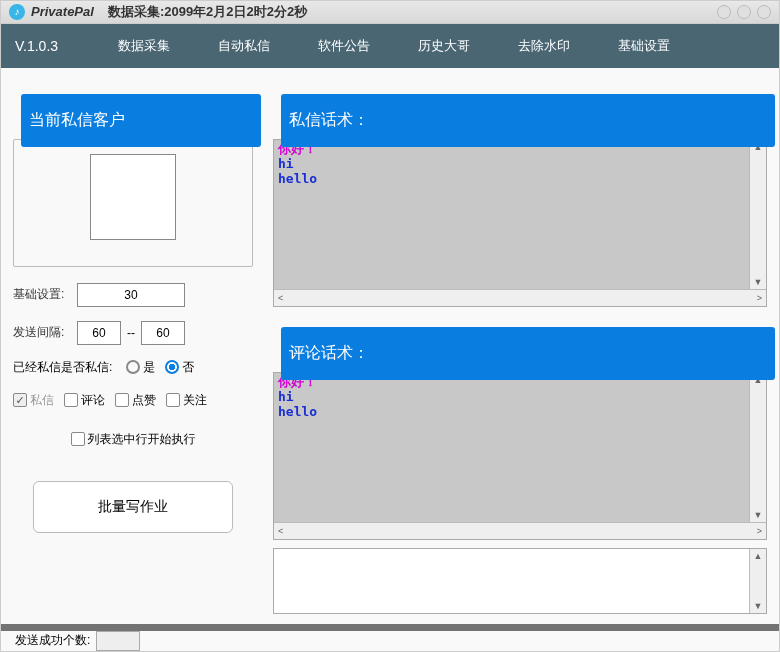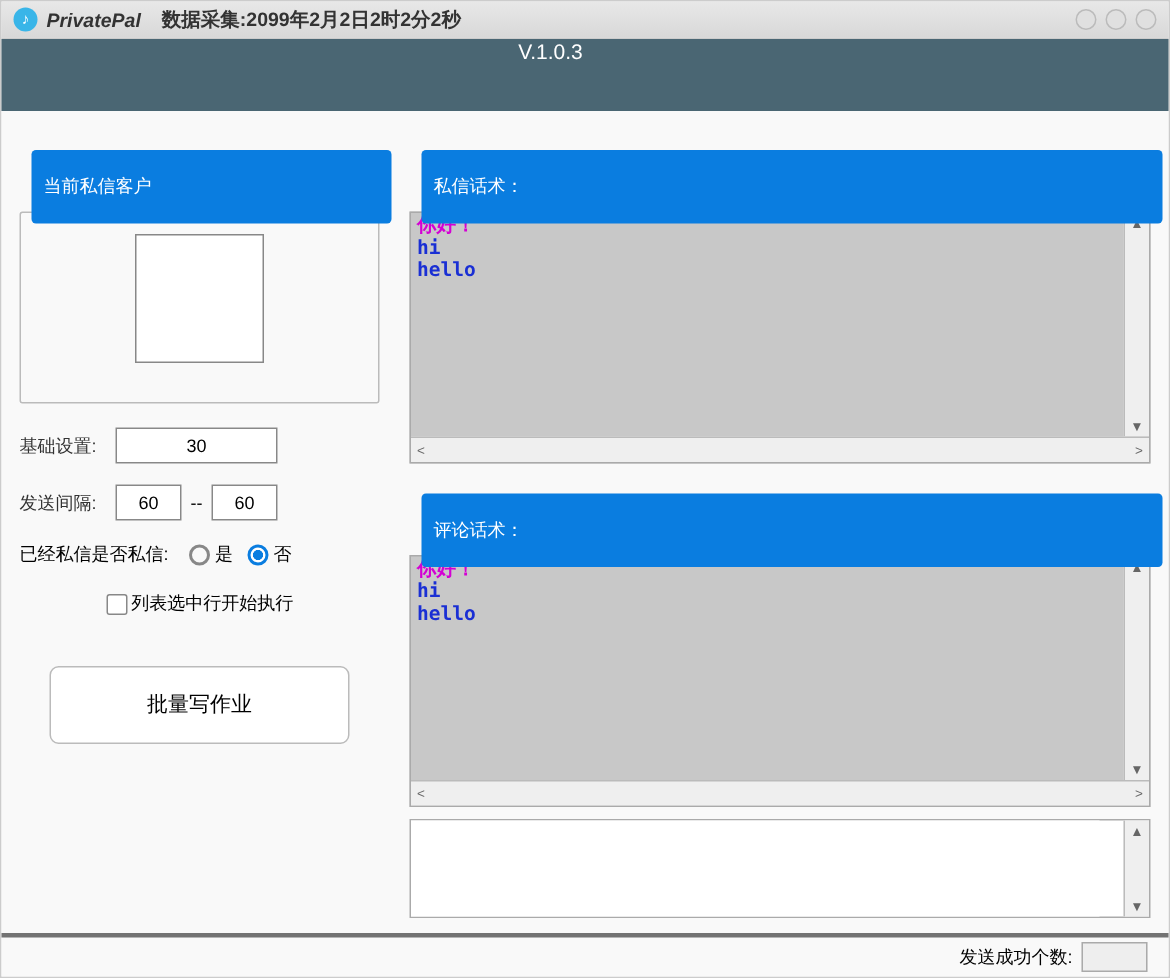--- a/index.html
+++ b/index.html
@@ -7,31 +7,31 @@
 
 .window { width: 780px; height: 652px; background: #f9f9f9; border: 1px solid #ccc; display: flex; flex-direction: column; }
 
 .titlebar { height: 26px; background: linear-gradient(#e8e8e8, #d8d8d8); border-bottom: 1px solid #ccc; display: flex; align-items: center; padding: 0 8px; }
 .titlebar .appicon { width: 16px; height: 16px; border-radius: 50%; background: #39b5e8; margin-right: 6px; display: flex; align-items: center; justify-content: center; color: #fff; font-size: 10px; font-weight: bold; }
 .titlebar .title { font-weight: bold; font-size: 13px; color: #333; font-style: italic; }
 .titlebar .subtitle { margin-left: 14px; font-weight: bold; font-size: 13px; color: #333; }
 .titlebar .winbtns { margin-left: auto; display: flex; gap: 6px; }
 .titlebar .winbtn { width: 14px; height: 14px; border-radius: 50%; background: #e0e0e0; border: 1px solid #bbb; cursor: pointer; }
 
-.headerbar { height: 50px; background: #4a6673; display: flex; align-items: center; color: #fff; padding-left: 14px; flex-direction: column; }
+.headerbar { height: 50px; background: #4a6673; display: flex; align-items: center; color: #fff; padding-left: 14px; }
 .version { font-size: 14px; margin-right: 60px; }
 .nav { display: flex; gap: 48px; }
 .nav-item { font-size: 13px; cursor: pointer; }
 
 .content { flex: 1; display: flex; padding: 18px 12px 10px 12px; gap: 20px; background: #f9f9f9; }
 
 .leftcol { width: 240px; display: flex; flex-direction: column; }
 .rightcol { flex: 1; display: flex; flex-direction: column; }
 
-.grouplabel { display: inline-block; background: #0a7de0; color: #fff; font-size: 12px; padding: 16px 8px; border-radius: 3px; position: relative; top: 8px; left: 8px; z-index: 2; }
+.grouplabel { display: inline-block; background: #0a7de0; color: #fff; font-size: 16px; padding: 16px 8px; border-radius: 3px; position: relative; top: 8px; left: 8px; z-index: 2; }
 
 .fieldset { border: 1px solid #bbb; border-radius: 2px; padding: 14px 10px 12px 10px; position: relative; }
 
 .avatarbox { width: 86px; height: 86px; border: 1px solid #888; margin: 0 auto 14px auto; background: #fff; }
 
 .formrow { display: flex; align-items: center; margin-bottom: 14px; }
 .formrow label { width: 64px; color: #333; }
 .numbox { width: 70px; height: 24px; border: 1px solid #888; text-align: center; font-size: 12px; }
 .sep { margin: 0 6px; }
 
@@ -56,41 +56,49 @@
 .ta-body .l2 { color: #1a2fd4; font-weight: bold; }
 .ta-body .l3 { color: #1a2fd4; font-weight: bold; }
 .vscroll { width: 17px; background: #efefef; border-left: 1px solid #bbb; display: flex; flex-direction: column; justify-content: space-between; align-items: center; font-size: 9px; color: #666; padding: 2px 0; cursor: pointer; }
 .hscroll { height: 17px; background: #efefef; border-top: 1px solid #bbb; display: flex; justify-content: space-between; align-items: center; font-size: 9px; color: #666; padding: 0 4px; cursor: pointer; }
 .ta-row { display: flex; flex: 1; gap: 16px; }
 
 .ta1 { height: 168px; }
 .ta2 { height: 168px; }
 .ta3 { height: 66px; margin-top: 8px; }
 
-.footer { height: 30px; display: flex; align-items: center; justify-content: flex-end; padding: 0 14px; background: #f9f9f9; border-top: 3px solid #737373; }
+.footer { height: 30px; display: flex; align-items: center; padding: 0 14px; background: #f9f9f9; border-top: 7px solid #737373; }
 .footer .numbox2 { width: 44px; height: 20px; border: 1px solid #aaa; background: #eee; margin-left: 6px; }
 </style>
 </head>
 <body>
 
 <div class="window">
 
   <div class="titlebar">
     <div class="appicon">♪</div>
     <div class="title">PrivatePal</div>
     <div class="subtitle">数据采集:2099年2月2日2时2分2秒</div>
     <div class="winbtns">
       <div class="winbtn"></div>
       <div class="winbtn"></div>
       <div class="winbtn"></div>
     </div>
   </div>
 
   <div class="headerbar">
     <div class="version">V.1.0.3</div>
+    <div class="nav">
+      <div class="nav-item">数据采集</div>
+      <div class="nav-item">自动私信</div>
+      <div class="nav-item">软件公告</div>
+      <div class="nav-item">历史大哥</div>
+      <div class="nav-item">去除水印</div>
+      <div class="nav-item">基础设置</div>
+    </div>
   </div>
 
   <div class="content">
 
     <div class="leftcol">
       <span class="grouplabel">当前私信客户</span>
       <div class="fieldset">
         <div class="avatarbox"></div>
       </div>
 
@@ -113,20 +121,38 @@
         <span class="radio">
             <span class="radio-dot"></span>
             <span>是</span>
           </span>
         <span class="radio checked">
             <span class="radio-dot"></span>
             <span>否</span>
           </span>
       </div>
 
+      <div class="checkgroup">
+        <span class="check checked disabled">
+            <span class="checkbox"></span>
+            <span>私信</span>
+          </span>
+        <span class="check">
+            <span class="checkbox"></span>
+            <span>评论</span>
+          </span>
+        <span class="check">
+            <span class="checkbox"></span>
+            <span>点赞</span>
+          </span>
+        <span class="check">
+            <span class="checkbox"></span>
+            <span>关注</span>
+          </span>
+      </div>
 
       <div style="display:flex;align-items:center;justify-content:center;margin-bottom:21px">
         <span class="check">
             <span class="checkbox"></span>
             <span>列表选中行开始执行</span>
           </span>
       </div>
 
       <button class="bigbtn">批量写作业</button>
     </div>

